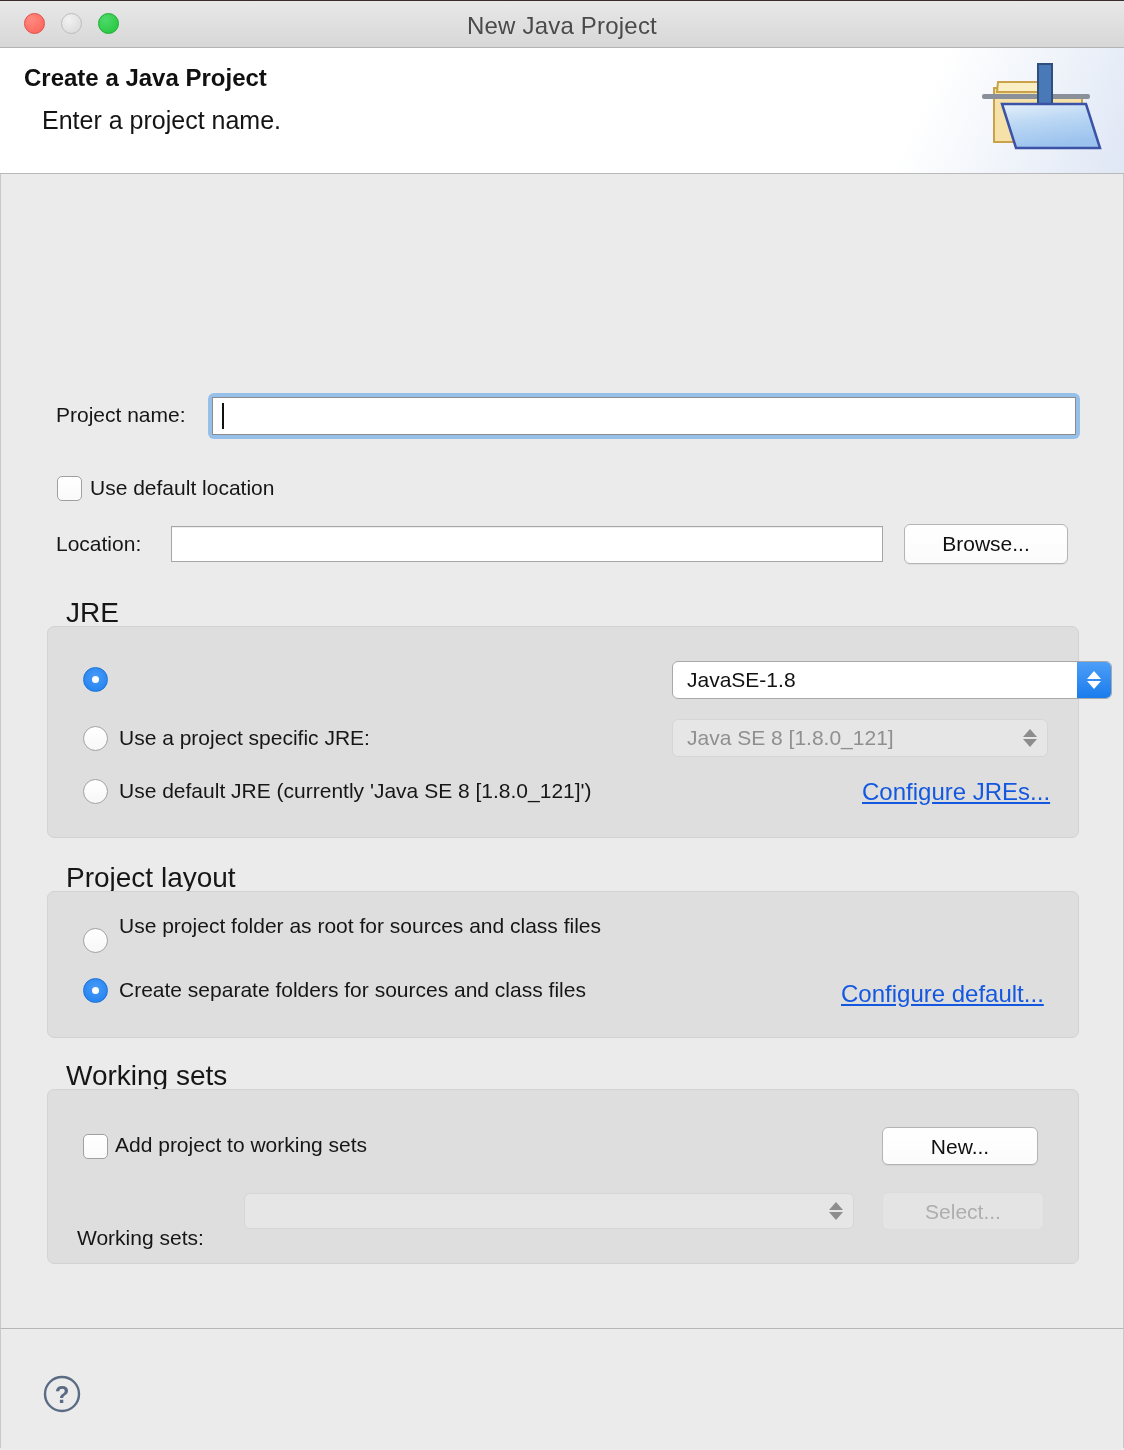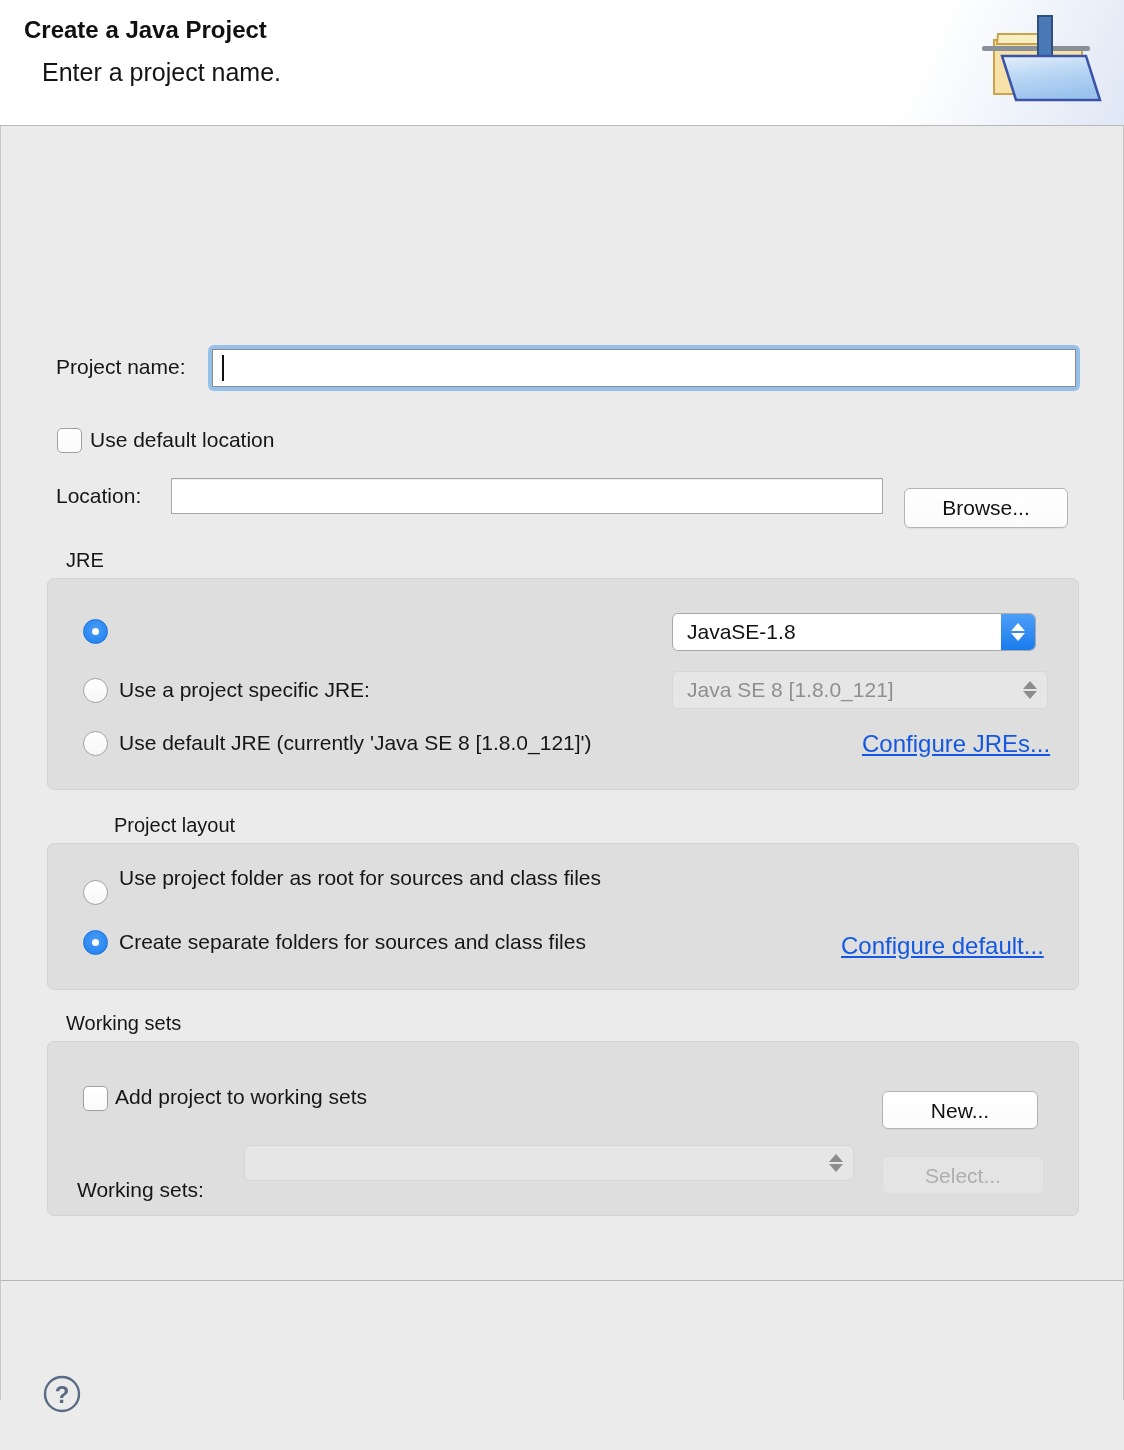--- a/index.html
+++ b/index.html
@@ -191,38 +191,37 @@
   }
 
   
   .button {
     position: absolute;
     border-radius: 6px;
     box-sizing: border-box;
     font-size: 21px;
     text-align: center;
     line-height: 38px;
-    margin-top: 12px;
   }
   .btn-normal {
     background: linear-gradient(to bottom, #ffffff, #fbfbfb);
     border: 1px solid #b4b4b4;
     color: #111;
     box-shadow: 0 1px 1px rgba(0,0,0,0.06);
   }
   .btn-disabled {
     background: #e4e4e4;
     border: 1px solid #dcdcdc;
     color: #aeaeae;
   }
 
   
   .group-title {
     position: absolute;
-    font-size: 20px;
+    font-size: 28px;
     color: #161616;
   }
   .group-box {
     position: absolute;
     background: #dedede;
     border: 1px solid #d3d3d3;
     border-radius: 7px;
     box-sizing: border-box;
   }
 
@@ -293,20 +292,28 @@
     top: 1375px;
     width: 38px;
     height: 38px;
   }
 </style>
 </head>
 <body>
 
 <div class="window">
 
+  <div class="titlebar">
+    <div class="traffic">
+      <div class="light light-close"></div>
+      <div class="light light-min"></div>
+      <div class="light light-max"></div>
+    </div>
+    <div class="title-text">New Java Project</div>
+  </div>
 
   <div class="banner">
     <div class="banner-sheen"></div>
     <div class="banner-title">Create a Java Project</div>
     <div class="banner-sub">Enter a project name.</div>
     <div class="banner-icon">
       <svg viewBox="0 0 132 106" width="132" height="106">
 
         <path d="M18 30 h46 l8 10 h34 v44 h-88 z" fill="#f6e2a8" stroke="#c9a24a" stroke-width="2"></path>
         <path d="M22 24 h40 q5 0 7 5 l2 5 h-50 z" fill="#faeec4" stroke="#c9a24a" stroke-width="2"></path>
@@ -340,21 +347,21 @@
     <div class="row-label" style="left:89px; top:302px;">Use default location</div>
 
     <div class="row-label" style="left:55px; top:358px;">Location:</div>
     <div class="textfield" style="left:170px; top:352px; width:712px; height:36px;"></div>
     <div class="button btn-normal" style="left:903px; top:350px; width:164px; height:40px;">Browse...</div>
 
     <div class="group-title" style="left:65px; top:423px;">JRE</div>
     <div class="group-box" style="left:46px; top:452px; width:1032px; height:212px;"></div>
 
     <div class="radio radio-on" style="left:82px; top:493px;"></div>
-    <div class="combo combo-enabled" style="left:671px; top:487px; width:364px; height:38px;">
+    <div class="combo combo-enabled" style="left:671px; top:487px; width:440px; height:38px;">
       <span>JavaSE-1.8</span>
       <span class="stepper stepper-blue">
         <span class="chev chev-up-w"></span>
         <span class="chev chev-dn-w"></span>
       </span>
     </div>
 
     <div class="radio radio-off" style="left:82px; top:552px;"></div>
     <div class="row-label" style="left:118px; top:552px;">Use a project specific JRE:</div>
     <div class="combo combo-disabled" style="left:671px; top:545px; width:376px; height:38px;">
@@ -362,21 +369,21 @@
       <span class="stepper">
         <span class="chev chev-up-g"></span>
         <span class="chev chev-dn-g"></span>
       </span>
     </div>
 
     <div class="radio radio-off" style="left:82px; top:605px;"></div>
     <div class="row-label" style="left:118px; top:605px;">Use default JRE (currently 'Java SE 8 [1.8.0_121]')</div>
     <div class="link" style="left:861px; top:604px;">Configure JREs...</div>
 
-    <div class="group-title" style="left:65px; top:688px;margin-left:48px;">Project layout</div>
+    <div class="group-title" style="left:65px; top:688px;">Project layout</div>
     <div class="group-box" style="left:46px; top:717px; width:1032px; height:147px;"></div>
 
     <div class="radio radio-off" style="left:82px; top:754px;"></div>
     <div class="row-label" style="left:118px; top:740px;">Use project folder as root for sources and class files</div>
 
     <div class="radio radio-on" style="left:82px; top:804px;"></div>
     <div class="row-label" style="left:118px; top:804px;">Create separate folders for sources and class files</div>
     <div class="link" style="left:840px; top:806px;">Configure default...</div>
 
     <div class="group-title" style="left:65px; top:886px;">Working sets</div>

